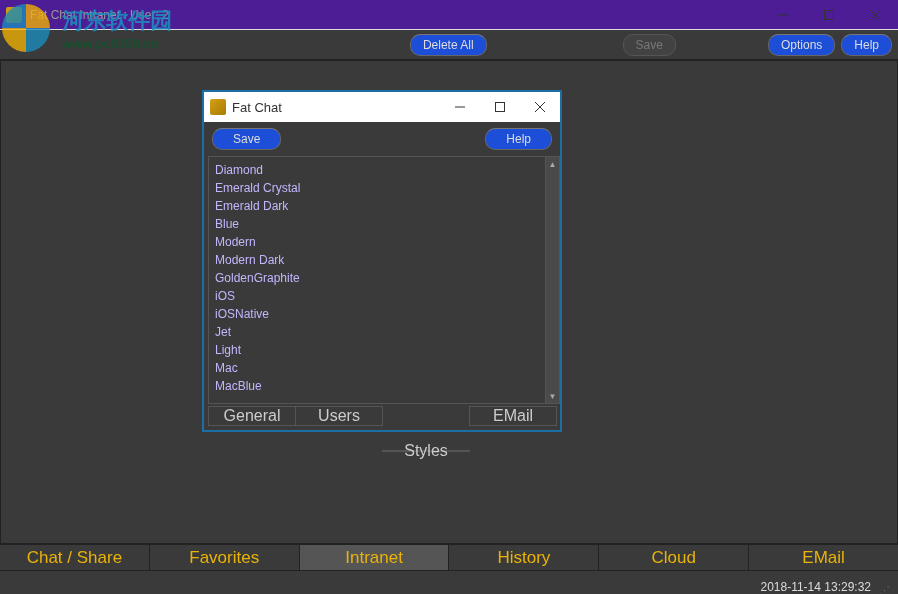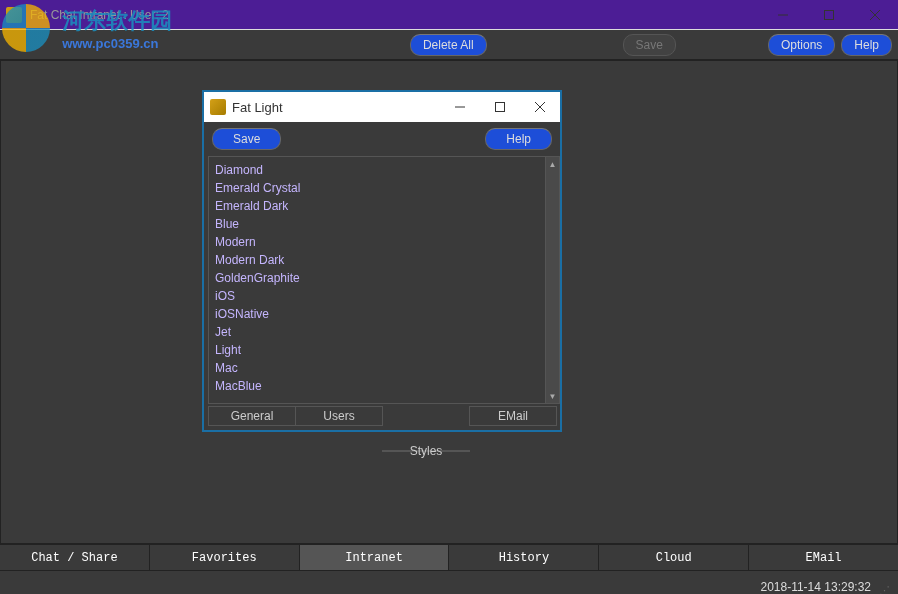--- a/index.html
+++ b/index.html
@@ -43,32 +43,31 @@
     .watermark {
       position: absolute; top: 4px; left: 2px; pointer-events: none;
       color: #1a8fbf; font-size: 22px; font-weight: bold; opacity: 0.85;
     }
     .watermark .wm-logo {
       display: inline-block; width: 48px; height: 48px; border-radius: 50%;
       background: conic-gradient(#f5b400 0 25%, #1a8fbf 25% 50%, #f5b400 50% 75%, #1a8fbf 75% 100%);
       vertical-align: middle; margin-right: 6px; opacity: 0.9;
     }
     .watermark .wm-text { display: inline-block; vertical-align: middle; }
-    .watermark .wm-sub { color: #3b82f6; font-size: 13px; display: block; }
+    .watermark .wm-sub { color: #14532d; font-size: 13px; display: block; }
 
     
     .bottom-tabs {
       position: absolute; left: 0; right: 0; bottom: 24px; height: 26px;
       display: flex; background: #3a3a3a; border-top: 1px solid #222;
     }
     .bottom-tab {
       flex: 1; display: flex; align-items: center; justify-content: center;
-      color: #ffffff; font-size: 12px; border-right: 1px solid #222; cursor: pointer;
+      color: #eab308; font-size: 17px; border-right: 1px solid #222; cursor: pointer;
       background: #3a3a3a;
-      font-family: Liberation Mono, monospace;
     }
     .bottom-tab.active { background: #555; }
     .bottom-tab:last-child { border-right: none; }
 
     
     .statusbar {
       position: absolute; bottom: 0; left: 0; right: 0; height: 24px;
       background: #3a3a3a; border-top: 1px solid #222;
       display: flex; align-items: flex-end; justify-content: flex-end;
       color: #ddd; font-size: 12px; padding: 0 8px;
@@ -111,21 +110,21 @@
       display: flex; flex-direction: column;
     }
     .sb-btn { height: 14px; display: flex; align-items: center; justify-content: center; color: #aaa; font-size: 8px; }
     .sb-track { flex: 1; }
 
     .dlg-tabs {
       background: #3a3a3a; display: flex; height: 26px; padding: 2px 4px 4px 4px;
     }
     .dlg-tab {
       flex: 1; display: flex; align-items: center; justify-content: center;
-      color: #ccc; font-size: 12px; background: #3a3a3a; border: 1px solid #555;
+      color: #ccc; font-size: 16px; background: #3a3a3a; border: 1px solid #555;
       margin-right: -1px; cursor: pointer;
     }
     .dlg-tab.active { background: #555; margin-top: 44px; }
   </style>
 </head>
 <body>
 
 <div class="main-titlebar">
   <div class="app-icon"></div>
   <div class="title">Fat Chat Intranet : User: 2</div>
@@ -177,21 +176,21 @@
 </div>
 
 <div class="statusbar">
   <span>2018-11-14 13:29:32</span>
   <span class="grip">⋰</span>
 </div>
 
 <div class="dialog">
   <div class="dlg-titlebar">
     <div class="app-icon"></div>
-    <div class="title">Fat Light</div>
+    <div class="title">Fat Chat</div>
     <div class="spacer"></div>
     <div class="dlg-win-ctrl">
       <svg width="10" height="10" viewBox="0 0 10 10">
           <line x1="0" y1="5" x2="10" y2="5" stroke="#333" stroke-width="1"></line>
         </svg>
     </div>
     <div class="dlg-win-ctrl">
       <svg width="10" height="10" viewBox="0 0 10 10">
           <rect x="0.5" y="0.5" width="9" height="9" fill="none" stroke="#333" stroke-width="1"></rect>
         </svg>

